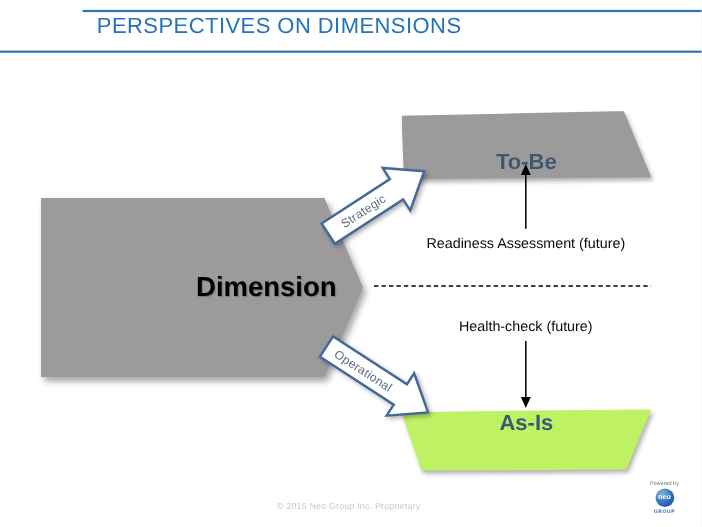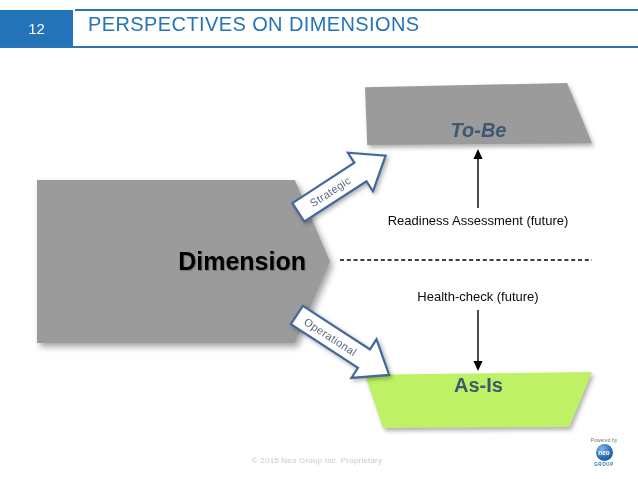--- a/index.html
+++ b/index.html
@@ -22,21 +22,21 @@
   
   .shape-wrap{position:absolute;}
   .dim-wrap{left:37px;top:180px;width:293px;height:163px;filter:drop-shadow(3px 4px 3px rgba(0,0,0,0.35));}
   .dim-arrow{
     width:100%;height:100%;background:#9B9B9B;
     clip-path:polygon(0 0,88% 0,100% 50%,88% 100%,0 100%);
     display:flex;align-items:center;justify-content:flex-end;
     padding-right:24px;box-sizing:border-box;
   }
   .dim-label{font-size:25px;font-weight:700;color:#000000;text-shadow:1px 1px 1px rgba(0,0,0,0.25);}
-  .tobe-wrap{left:365px;top:83px;width:227px;height:62px;filter:drop-shadow(2px 3px 2px rgba(0,0,0,0.3));font-style:italic;}
+  .tobe-wrap{left:365px;top:101px;width:227px;height:62px;filter:drop-shadow(2px 3px 2px rgba(0,0,0,0.3));}
   .tobe{
     width:100%;height:100%;background:#9B9B9B;position:relative;
     clip-path:polygon(0 7%,89% 0,100% 97%,1% 100%);
   }
   .tobe .band-label{position:absolute;left:0;right:0;bottom:3px;text-align:center;}
   .asis-wrap{left:365px;top:372px;width:227px;height:56px;filter:drop-shadow(2px 3px 2px rgba(0,0,0,0.3));}
   .asis{
     width:100%;height:100%;background:#bef264;position:relative;
     clip-path:polygon(0 5%,100% 0,90% 98%,8% 100%);
   }
@@ -71,21 +71,20 @@
     color:#ffffff;font-size:6.5px;font-weight:700;
     display:flex;align-items:center;justify-content:center;
   }
   .logo-group{font-size:4.5px;font-weight:700;color:#2a6db5;letter-spacing:0.6px;}
 </style>
 </head>
 <body>
 
 <div class="slide">
 
-  <div class="page-num">12</div>
   <div class="rule-top"></div>
   <div class="rule-bottom"></div>
   <h1 class="slide-title">PERSPECTIVES ON DIMENSIONS</h1>
 
   <div>
 
     <div class="shape-wrap dim-wrap">
       <div class="dim-arrow">
         <span class="dim-label">Dimension</span>
       </div>

